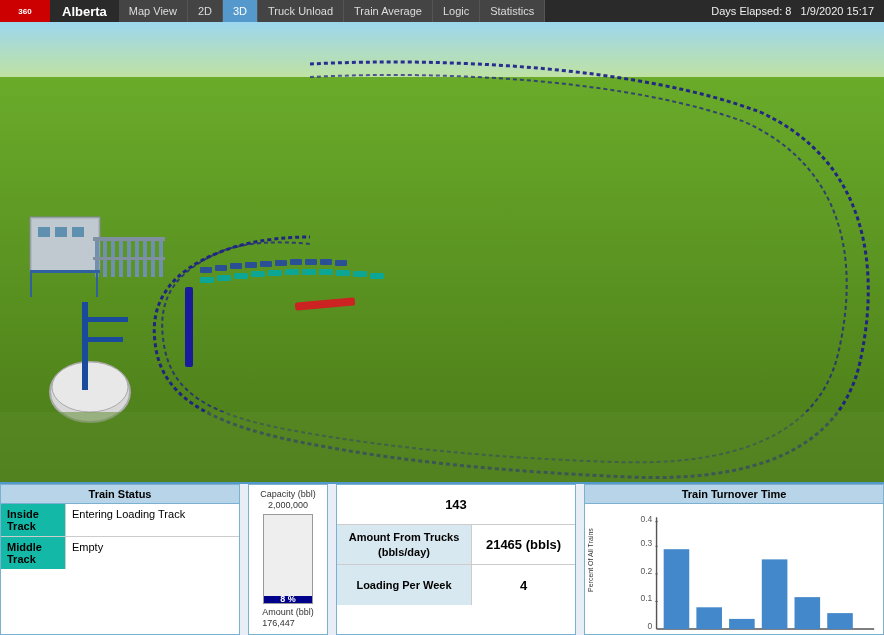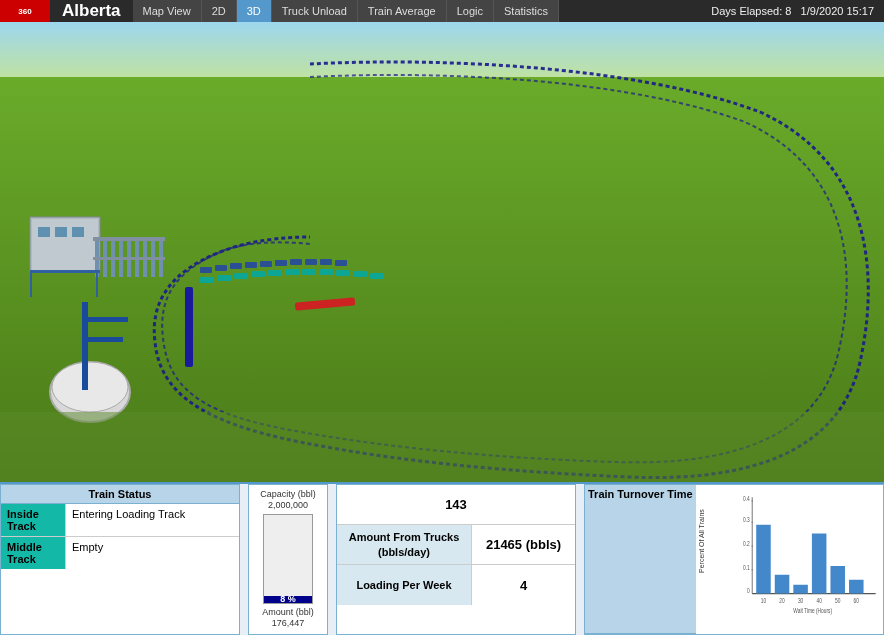--- a/index.html
+++ b/index.html
@@ -28,21 +28,21 @@
       display: flex;
       align-items: center;
       justify-content: center;
       font-size: 8px;
       font-weight: bold;
       color: white;
       flex-shrink: 0;
     }
     #location-label {
       padding: 0 12px;
-      font-size: 17px;
+      font-size: 13px;
       font-weight: bold;
       color: white;
     }
     .nav-tab {
       padding: 2px 10px;
       cursor: pointer;
       height: 22px;
       display: flex;
       align-items: center;
       font-size: 11px;
@@ -168,21 +168,21 @@
       background: #00008b;
       position: relative;
       display: flex;
       align-items: center;
       justify-content: center;
       color: white;
       font-size: 9px;
       font-weight: bold;
     }
     #amount-label {
-      text-align: center;
+      text-align: left;
       font-size: 9px;
       margin-top: 3px;
       color: #333;
       line-height: 1.3;
     }
 
     
     #stats-panel {
       width: 240px;
       flex-shrink: 0;
@@ -217,21 +217,21 @@
       justify-content: center;
       font-weight: bold;
     }
 
     
     #turnover-panel {
       flex: 1;
       border: 1px solid #7ab0d0;
       background: white;
       display: flex;
-      flex-direction: row;
+      flex-direction: column;
     }
     #turnover-title {
       text-align: center;
       background: #b8d4e8;
       padding: 3px;
       font-size: 11px;
       font-weight: bold;
       border-bottom: 1px solid #7ab0d0;
     }
     #chart-area {

